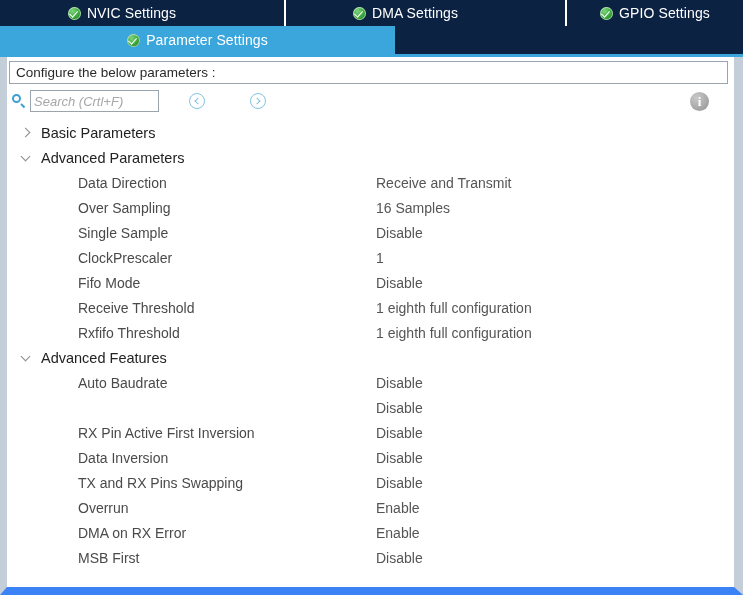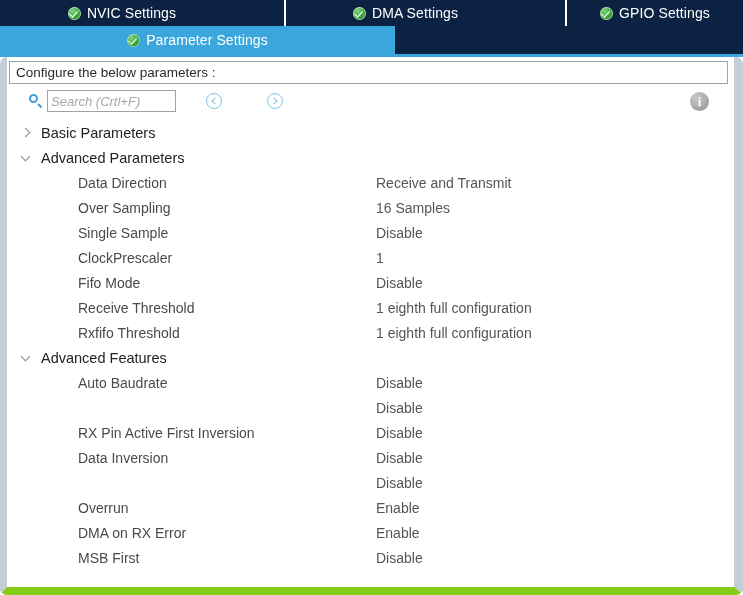--- a/index.html
+++ b/index.html
@@ -80,23 +80,22 @@
 
   
   .frame {
     position: relative;
     width: 743px;
     height: 538px;
     box-sizing: border-box;
     background: #fca5a5;
     border-left: 7px solid #c3ced9;
     border-right: 9px solid #c3ced9;
-    border-bottom: 8px solid #84cc16;
+    border-bottom: 8px solid #3b82f6;
     padding: 0;
-    border-radius: 7px;
   }
   .frame-inner {
     position: relative;
     width: 100%;
     height: 100%;
     background: #ffffff;
     box-sizing: border-box;
     overflow: hidden;
   }
 
@@ -112,21 +111,21 @@
     font-size: 13.5px;
     color: #2a2a2a;
     background: #ffffff;
   }
 
   
   .toolbar {
     height: 34px;
     display: flex;
     align-items: center;
-    padding-left: 21px;
+    padding-left: 4px;
     position: relative;
   }
   .search-icon {
     width: 16px;
     height: 16px;
     position: relative;
     flex: 0 0 auto;
     margin-right: 3px;
   }
   .search-icon::before {
@@ -368,20 +367,21 @@
       </div>
       <div class="row child">
         <span class="param-name">RX Pin Active First Inversion</span>
         <span class="param-value">Disable</span>
       </div>
       <div class="row child">
         <span class="param-name">Data Inversion</span>
         <span class="param-value">Disable</span>
       </div>
       <div class="row child">
+        <span class="param-name">TX and RX Pins Swapping</span>
         <span class="param-value">Disable</span>
       </div>
       <div class="row child">
         <span class="param-name">Overrun</span>
         <span class="param-value">Enable</span>
       </div>
       <div class="row child">
         <span class="param-name">DMA on RX Error</span>
         <span class="param-value">Enable</span>
       </div>

